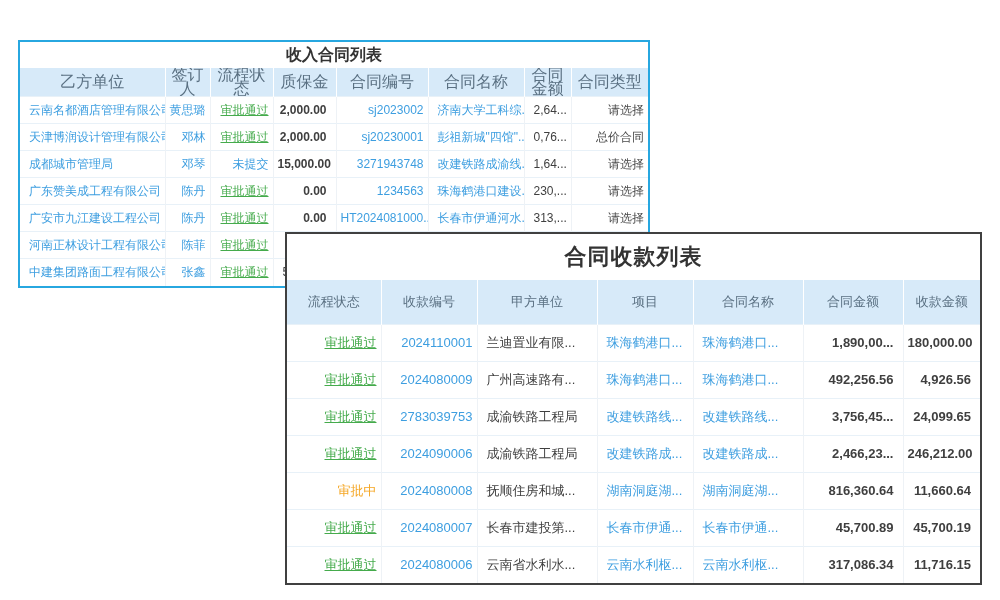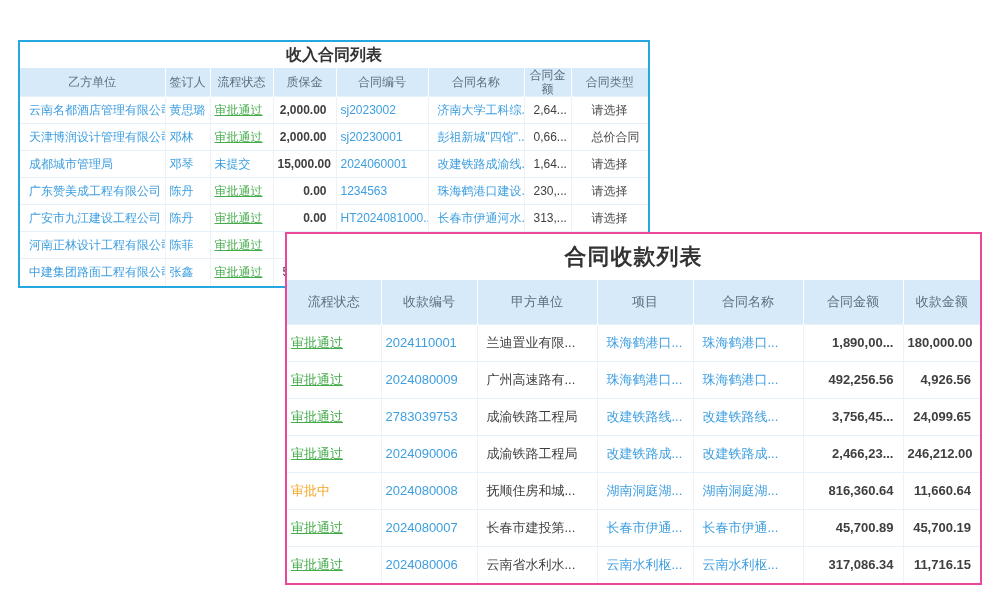--- a/index.html
+++ b/index.html
@@ -1,43 +1,43 @@
 <!DOCTYPE html>
 <html><head>
 <meta charset="utf-8">
 <style>
   html,body{margin:0;padding:0;background:#fff;}
   body{width:1000px;height:600px;font-family:"Liberation Sans","DejaVu Sans",sans-serif;}
   .canvas{position:relative;width:1000px;height:600px;background:#fff;overflow:hidden;}
 
   .table-card{position:absolute;background:#fca5a5;box-sizing:border-box;}
   .card-income{left:18px;top:40px;width:632px;border:2px solid #27a7e0;z-index:1;}
-  .card-receipt{left:285px;top:232px;width:697px;border:2px solid #ec4899;z-index:2;}
+  .card-receipt{left:285px;top:232px;width:697px;border:2px solid #404040;z-index:2;}
 
   .card-title{background:#fff;color:#333;font-weight:bold;text-align:center;
               white-space:nowrap;overflow:hidden;}
   .card-income .card-title{height:26px;line-height:26px;font-size:16px;}
   .card-receipt .card-title{height:46px;line-height:46px;font-size:22px;letter-spacing:1px;}
 
   table{width:100%;border-collapse:collapse;table-layout:fixed;}
   th,td{overflow:hidden;white-space:nowrap;vertical-align:middle;box-sizing:border-box;padding:0 4px;}
 
   th{background:#d7eaf9;color:#5a7082;font-weight:normal;text-align:center;
      border-right:1px solid #ffffff;white-space:normal;}
   th:last-child{border-right:none;}
   td{border-top:1px solid #e8f1f8;border-right:1px solid #eef2f6;background:#fff;}
   td:last-child{border-right:none;}
 
-  .card-income th{height:24px;font-size:12px;line-height:14px;}
+  .card-income th{height:24px;font-size:16px;line-height:14px;}
   .card-income td{height:27px;font-size:12px;}
   .card-receipt th{height:44px;font-size:13px;}
   .card-receipt td{height:37px;font-size:13px;}
 
   .al{text-align:left;padding-left:9px;}
-  .ac{text-align:left;}
+  .ac{text-align:right;}
   .ar{text-align:right;padding-right:9px;font-weight:bold;}
 
   .t-link{color:#3d9ee0;}
   .t-dark{color:#3f3f3f;}
   .t-gray{color:#4a4a4a;padding-left:20px;}
   .t-green{color:#45ab4c;text-decoration:underline;}
   .t-orange{color:#f5a623;}
   .t-blue{color:#3d9ee0;}
 </style>
 </head>
@@ -81,29 +81,29 @@
           <td class="al t-dark">2,64...</td>
           <td class="ac t-gray">请选择</td>
         </tr>
         <tr>
           <td class="al t-link">天津博润设计管理有限公司</td>
           <td class="ac t-link">邓林</td>
           <td class="ac t-green">审批通过</td>
           <td class="ar t-dark">2,000.00</td>
           <td class="ac t-link">sj20230001</td>
           <td class="al t-link">彭祖新城"四馆"...</td>
-          <td class="al t-dark">0,66...</td>
+          <td class="al t-dark">0,76...</td>
           <td class="ac t-gray">总价合同</td>
         </tr>
         <tr>
           <td class="al t-link">成都城市管理局</td>
           <td class="ac t-link">邓琴</td>
           <td class="ac t-blue">未提交</td>
           <td class="ar t-dark">15,000.00</td>
-          <td class="ac t-link">2024060001</td>
+          <td class="ac t-link">3271943748</td>
           <td class="al t-link">改建铁路成渝线...</td>
           <td class="al t-dark">1,64...</td>
           <td class="ac t-gray">请选择</td>
         </tr>
         <tr>
           <td class="al t-link">广东赞美成工程有限公司</td>
           <td class="ac t-link">陈丹</td>
           <td class="ac t-green">审批通过</td>
           <td class="ar t-dark">0.00</td>
           <td class="ac t-link">1234563</td>

